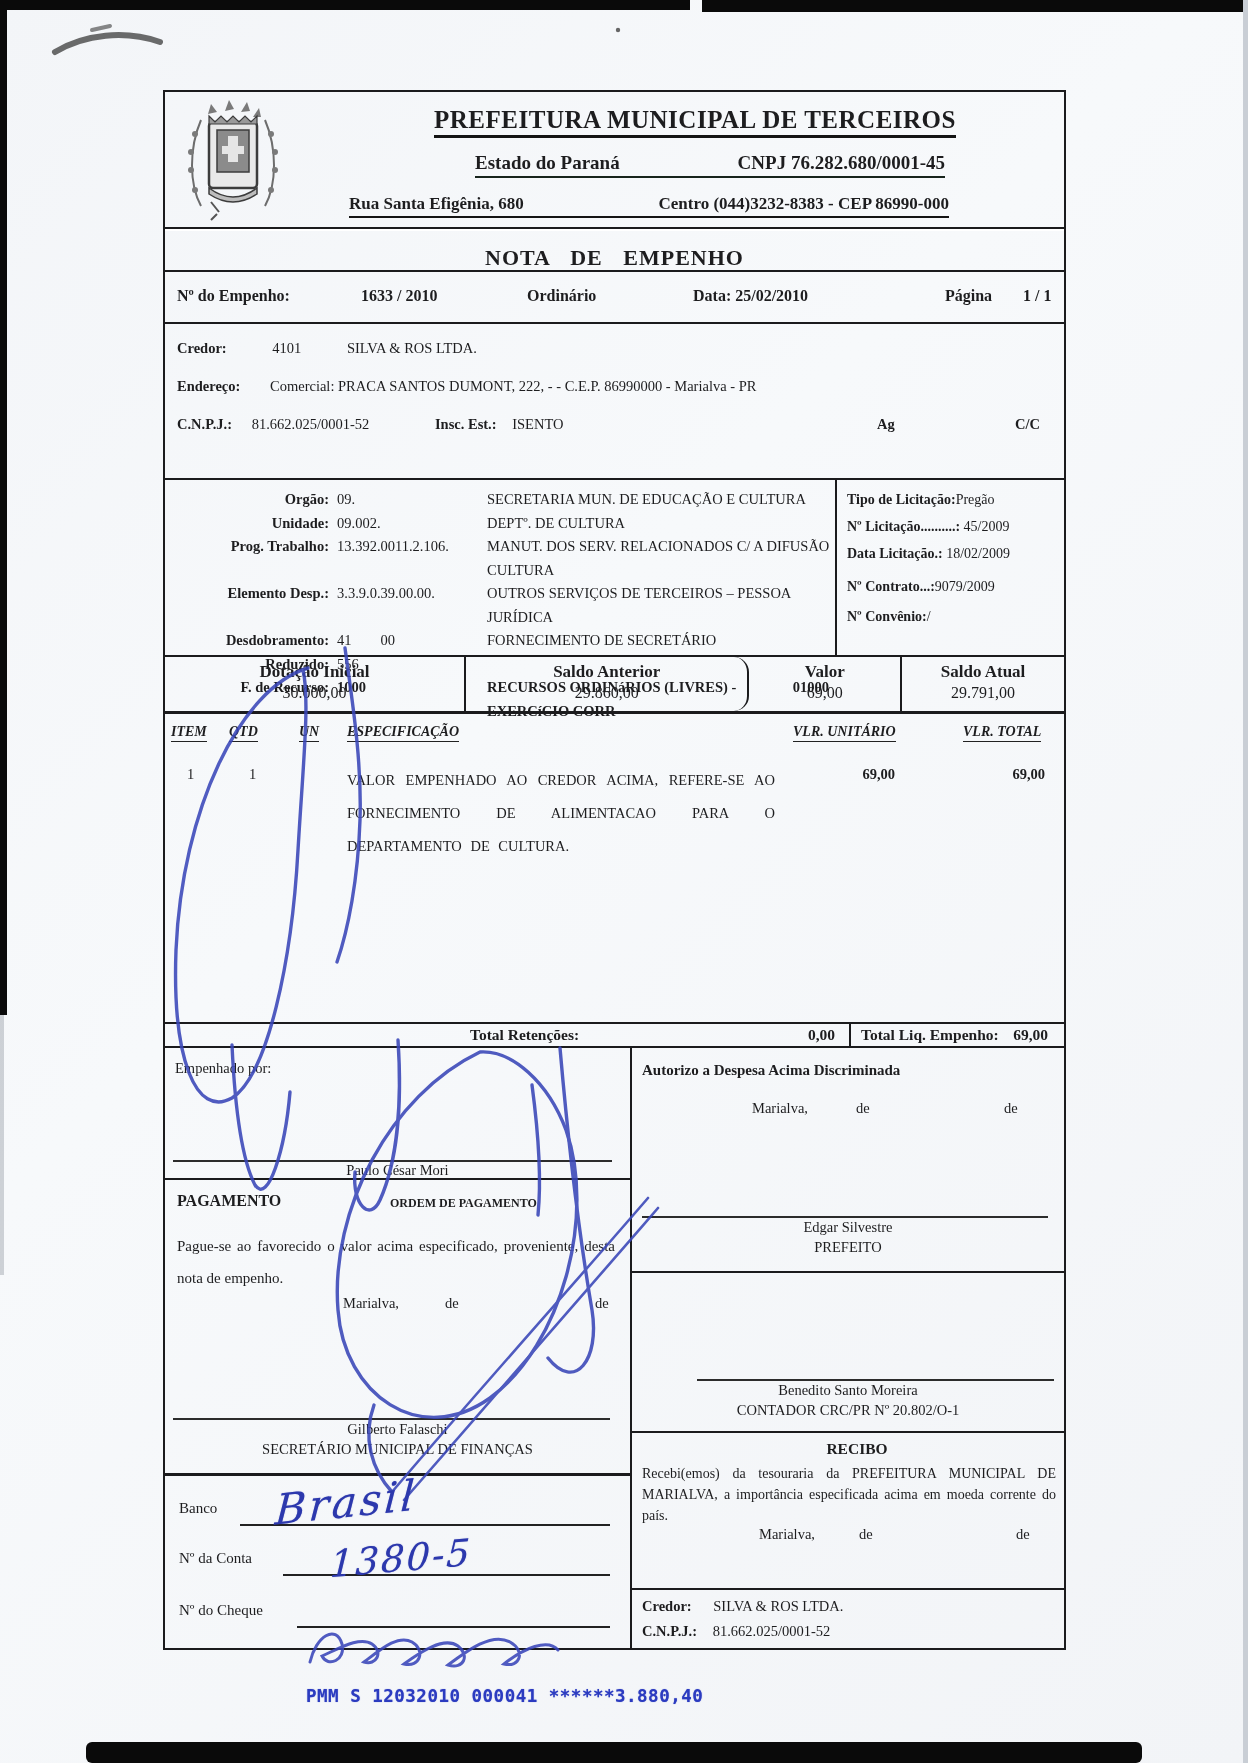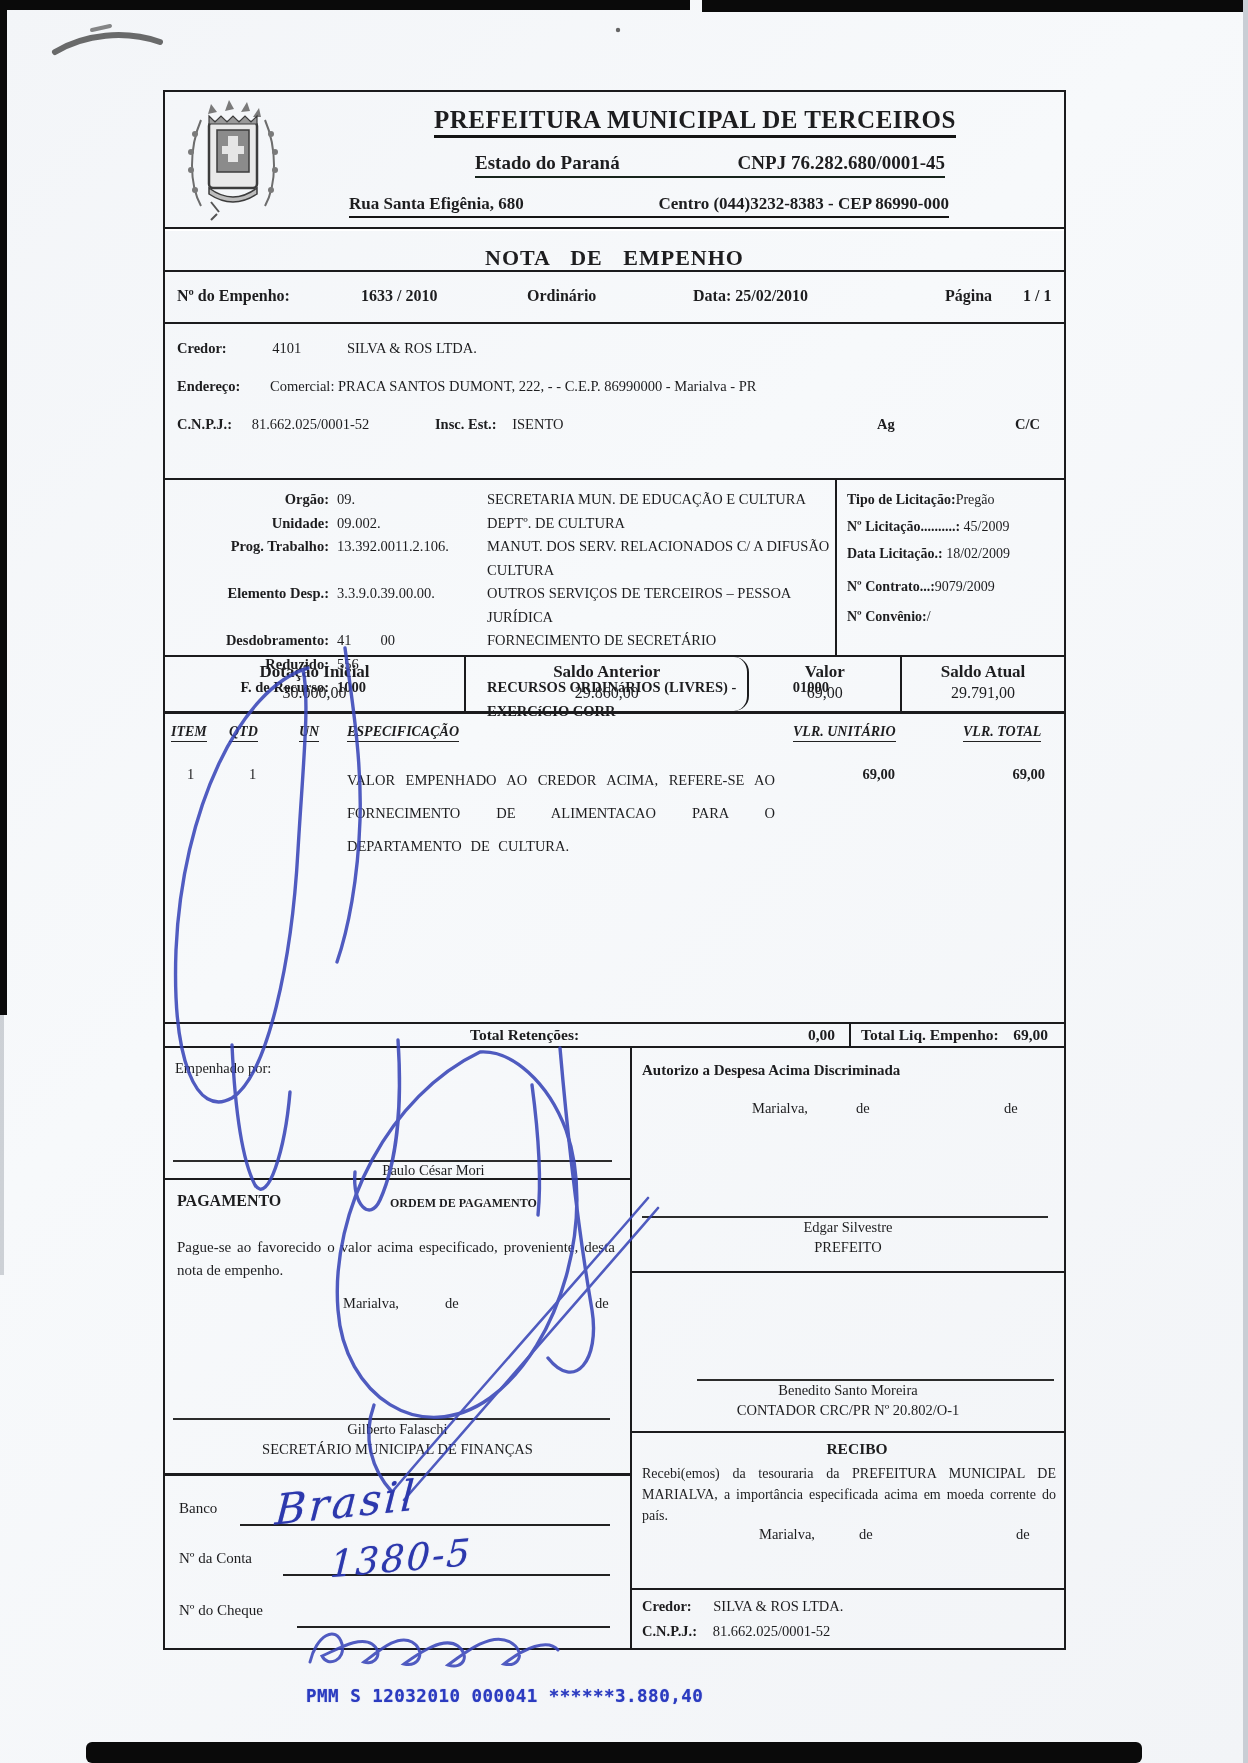--- a/index.html
+++ b/index.html
@@ -109,28 +109,28 @@
   .tot-c2 .t-val { margin-left:auto; margin-right:16px; }
 
   
   .lower { height:600px; display:flex; }
   .low-left { width:465px; }
   .low-right { flex:1; border-left:2px solid #1b1b1d; }
   .blk { position:relative; }
   .sig-line { position:absolute; border-top:2px solid #2c2c2c; }
   .cname { position:absolute; width:100%; text-align:center; font-size:14.5px; }
 
-  .empenhado-blk { height:130px;padding-left:36px; }
+  .empenhado-blk { height:130px; }
   .empenhado-lab { position:absolute; left:10px; top:12px; font-size:14.5px; }
 
   .pagto-blk { height:295px; border-top:2px solid #1b1b1d; }
   .pag-title { position:absolute; left:12px; top:12px; font-weight:bold; font-size:16px; }
   .ord-title { position:absolute; left:225px; top:16px; font-weight:bold; font-size:12px; }
-  .pag-text { position:absolute; left:12px; top:56px; width:438px; font-size:15px;
-              line-height:23px; text-align:justify; }
+  .pag-text { position:absolute; left:12px; top:50px; width:438px; font-size:15px;
+              line-height:32px; text-align:justify; }
   .pag-city { position:absolute; top:115px; width:100%; font-size:14.5px; }
   .pag-city .m { position:absolute; left:178px; } .pag-city .d1 { position:absolute; left:280px; }
   .pag-city .d2 { position:absolute; left:430px; }
 
   .banco-blk { height:175px; border-top:3px solid #1b1b1d; font-size:15px; }
   .bk-lab { position:absolute; left:14px; }
   .bk-line { position:absolute; right:20px; border-bottom:2px solid #222; }
 
   .aut-blk { height:223px;border-radius:7px; }
   .aut-title { position:absolute; left:10px; top:14px; font-weight:bold; font-size:15px; }

